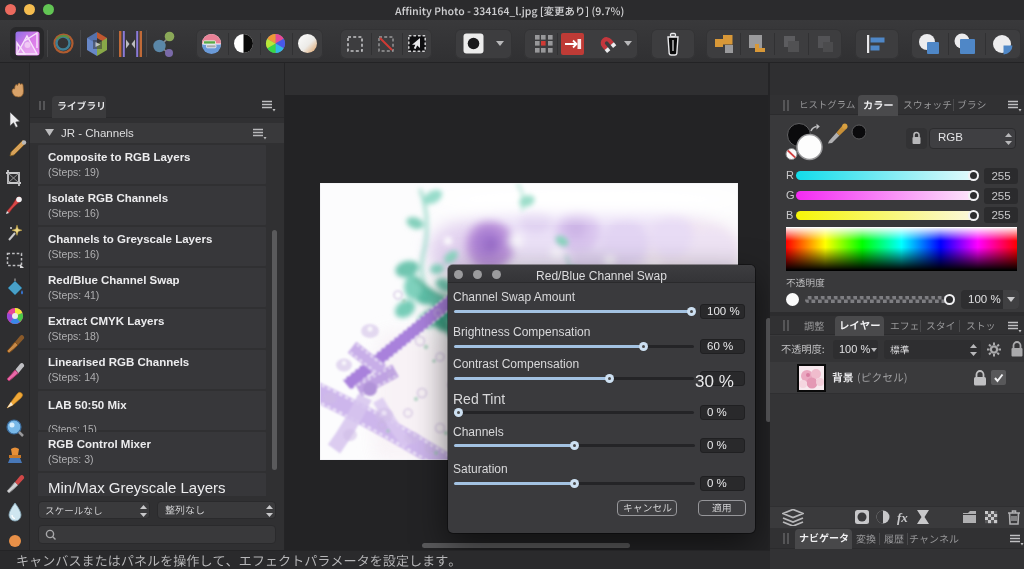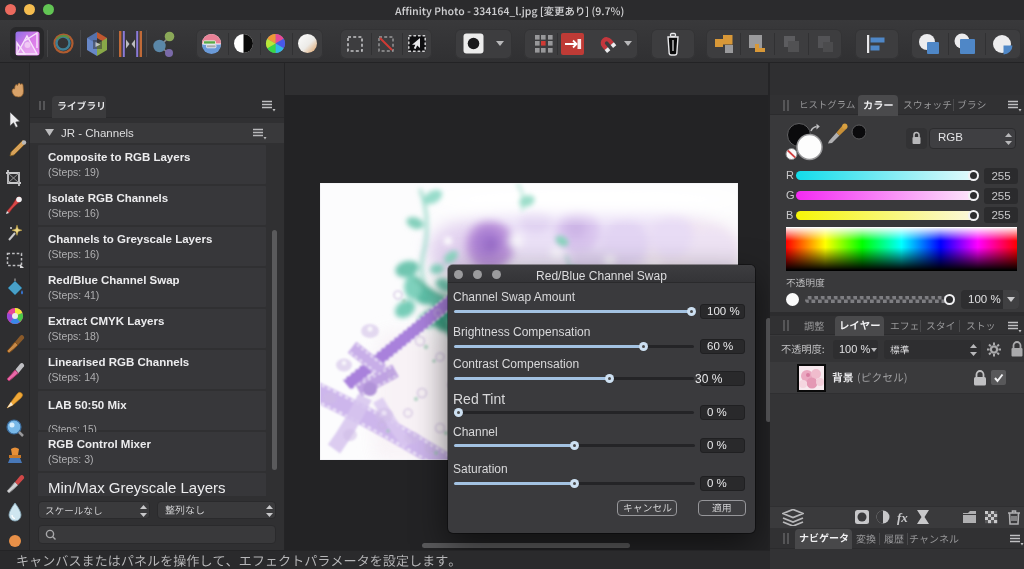--- a/index.html
+++ b/index.html
@@ -501,29 +501,29 @@
 <div class="abs" style="left:639.39px;top:341.5px;width:9px;height:9px;border-radius:50%;background:#cde0f2"></div>
 <div class="abs" style="left:642.39px;top:344.5px;width:3px;height:3px;border-radius:50%;background:#4a4a4c"></div>
 <div class="abs" style="left:700px;top:338.5px;width:45px;height:15px;background:#29292b;border:1px solid #202022;border-radius:3px"></div>
 <div class="abs" style="left:707px;top:339.5px;font-size:11.5px;color:#e8e8ea">60 %</div>
 <div class="abs" style="left:453px;top:357px;font-size:12px;color:#d8d8da">Contrast Compensation</div>
 <div class="abs" style="left:453.5px;top:377.0px;width:156.168px;height:3px;border-radius:2px;background:#a3c2e2"></div>
 <div class="abs" style="left:609.668px;top:377.0px;width:84.832px;height:3px;border-radius:2px;background:#242427"></div>
 <div class="abs" style="left:605.168px;top:374.0px;width:9px;height:9px;border-radius:50%;background:#cde0f2"></div>
 <div class="abs" style="left:608.168px;top:377.0px;width:3px;height:3px;border-radius:50%;background:#4a4a4c"></div>
 <div class="abs" style="left:700px;top:371.0px;width:45px;height:15px;background:#29292b;border:1px solid #202022;border-radius:3px"></div>
-<div class="abs" style="left:695px;top:372.0px;font-size:12px;color:#e8e8ea">30 %</div>
+<div class="abs" style="left:695px;top:372.0px;font-size:17px;color:#e8e8ea">30 %</div>
 <div class="abs" style="left:453px;top:391px;font-size:14px;color:#d8d8da">Red Tint</div>
 <div class="abs" style="left:453.5px;top:410.5px;width:4.819999999999993px;height:3px;border-radius:2px;background:#a3c2e2"></div>
 <div class="abs" style="left:458.32px;top:410.5px;width:236.18px;height:3px;border-radius:2px;background:#242427"></div>
 <div class="abs" style="left:453.82px;top:407.5px;width:9px;height:9px;border-radius:50%;background:#cde0f2"></div>
 <div class="abs" style="left:456.82px;top:410.5px;width:3px;height:3px;border-radius:50%;background:#4a4a4c"></div>
 <div class="abs" style="left:700px;top:404.5px;width:45px;height:15px;background:#29292b;border:1px solid #202022;border-radius:3px"></div>
 <div class="abs" style="left:707px;top:405.5px;font-size:11.5px;color:#e8e8ea">0 %</div>
-<div class="abs" style="left:453px;top:424.5px;font-size:12px;color:#d8d8da">Channel</div>
+<div class="abs" style="left:453px;top:424.5px;font-size:12px;color:#d8d8da">Channels</div>
 <div class="abs" style="left:453.5px;top:444.0px;width:120.5px;height:3px;border-radius:2px;background:#a3c2e2"></div>
 <div class="abs" style="left:574.0px;top:444.0px;width:120.5px;height:3px;border-radius:2px;background:#242427"></div>
 <div class="abs" style="left:569.5px;top:441.0px;width:9px;height:9px;border-radius:50%;background:#cde0f2"></div>
 <div class="abs" style="left:572.5px;top:444.0px;width:3px;height:3px;border-radius:50%;background:#4a4a4c"></div>
 <div class="abs" style="left:700px;top:438.0px;width:45px;height:15px;background:#29292b;border:1px solid #202022;border-radius:3px"></div>
 <div class="abs" style="left:707px;top:439.0px;font-size:11.5px;color:#e8e8ea">0 %</div>
 <div class="abs" style="left:453px;top:461.5px;font-size:12px;color:#d8d8da">Saturation</div>
 <div class="abs" style="left:453.5px;top:481.5px;width:120.5px;height:3px;border-radius:2px;background:#a3c2e2"></div>
 <div class="abs" style="left:574.0px;top:481.5px;width:120.5px;height:3px;border-radius:2px;background:#242427"></div>
 <div class="abs" style="left:569.5px;top:478.5px;width:9px;height:9px;border-radius:50%;background:#cde0f2"></div>

